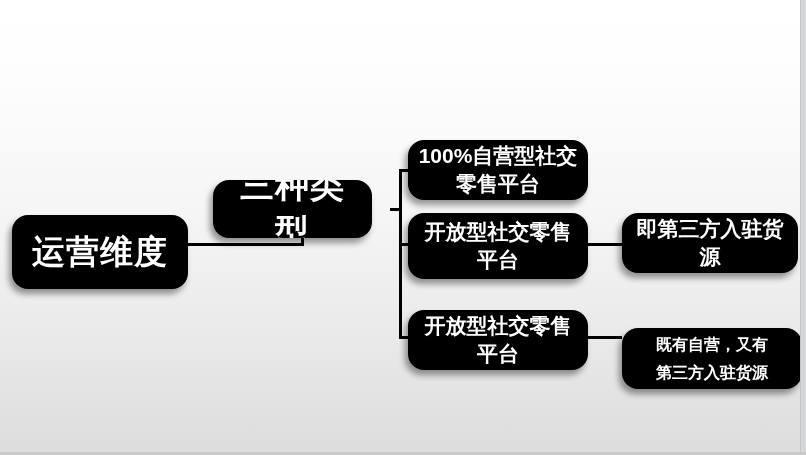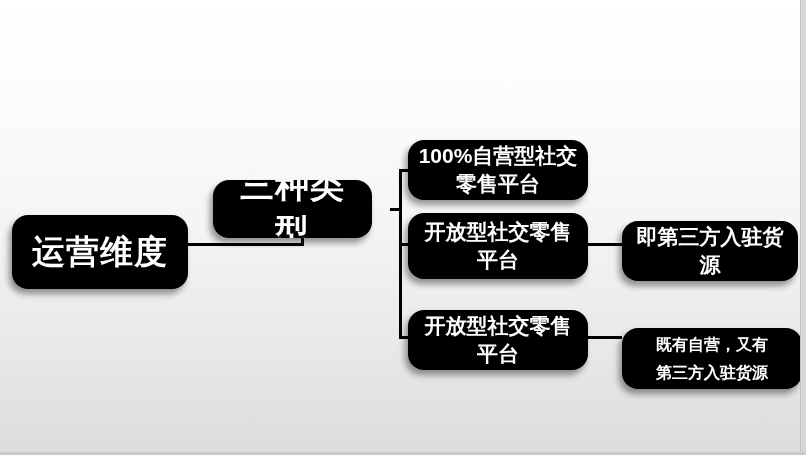--- a/index.html
+++ b/index.html
@@ -38,21 +38,21 @@
     white-space:pre-line;
     overflow:hidden;
     box-sizing:border-box;
     padding:2px 10px;
   }
   .lvl1{left:12px;top:215px;width:176px;height:74px;font-size:33px;letter-spacing:1px;}
   .lvl2{left:213px;top:180px;width:159px;height:58px;font-size:34px;letter-spacing:1px;}
   .lvl3a{left:408px;top:140px;width:180px;height:60px;font-size:21px;line-height:28px;}
   .lvl3b{left:408px;top:213px;width:180px;height:66px;font-size:21px;line-height:28px;}
   .lvl3c{left:408px;top:310px;width:180px;height:60px;font-size:21px;line-height:28px;}
-  .lvl4a{left:622px;top:221px;width:176px;height:60px;font-size:21px;line-height:28px;}
+  .lvl4a{left:622px;top:213px;width:176px;height:60px;font-size:21px;line-height:28px;}
   .lvl4b{left:622px;top:308px;width:180px;height:61px;font-size:16px;line-height:28px;margin-top:20px;}
   .conn{position:absolute;background:var(--connector);}
   .connA-h{left:186px;top:243px;width:118px;height:3px;}
   .connA-v{left:301px;top:238px;width:3px;height:8px;}
   .connB-h{left:390px;top:208px;width:12px;height:3px;}
   .trunk-v{left:399px;top:169px;width:3px;height:170px;}
   .stub1{left:399px;top:169px;width:10px;height:3px;}
   .stub2{left:399px;top:243px;width:10px;height:3px;}
   .stub3{left:399px;top:336px;width:10px;height:3px;}
   .connC{left:588px;top:243px;width:34px;height:3px;}

